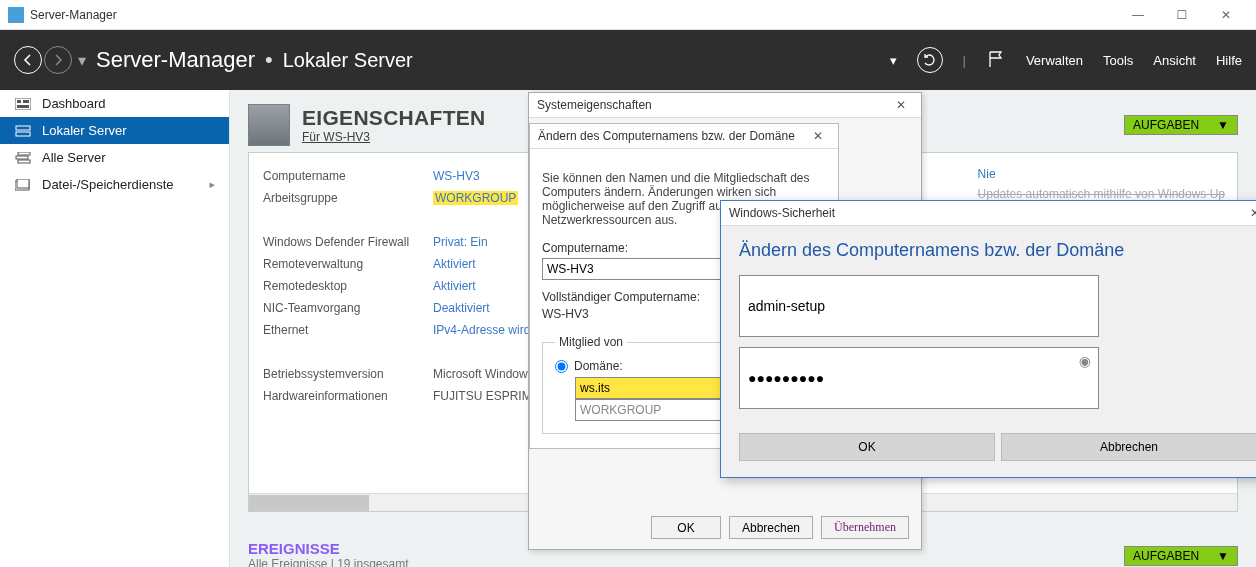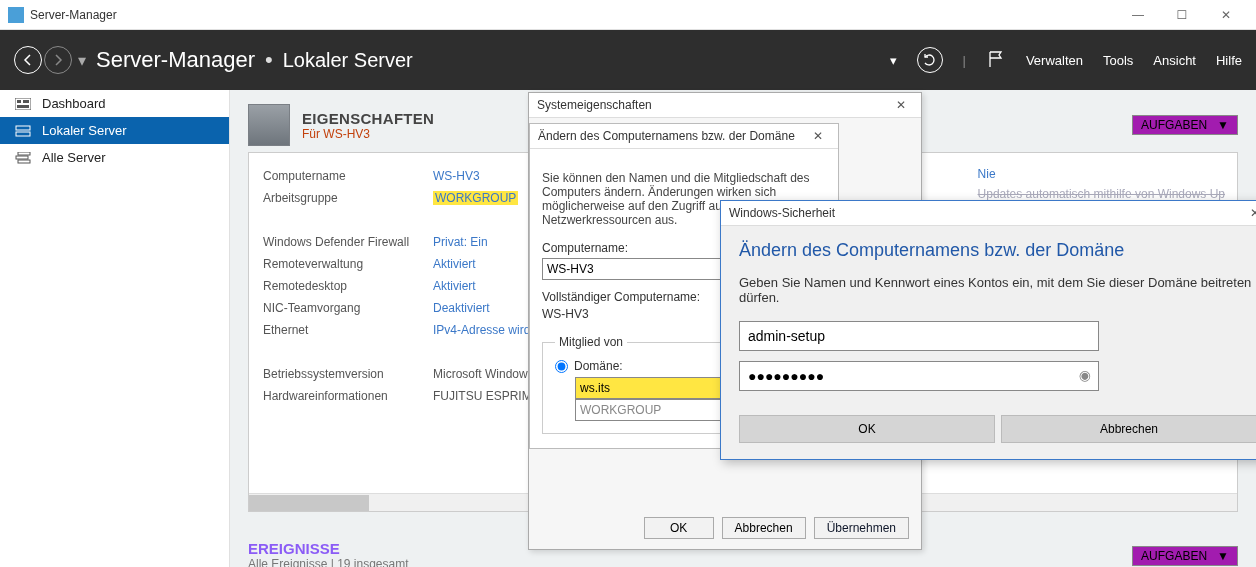--- a/index.html
+++ b/index.html
@@ -29,23 +29,23 @@
 .main { display: flex; height: calc(100% - 90px); }
 .sidebar { width: 230px; background: #fff; border-right: 1px solid #e0e0e0; padding-top: 0; }
 .side-item { display: flex; align-items: center; padding: 6px 14px; font-size: 13px; color: #222; cursor: pointer; gap: 10px; }
 .side-item.active { background: #0a63ad; color: #fff; }
 .side-item .icon { width: 18px; height: 14px; display: inline-flex; align-items: center; justify-content: center; }
 .side-item .chev { margin-left: auto; color: #888; font-size: 11px; }
 
 .content { flex: 1; background: #eef1f2; padding: 14px 18px; overflow: hidden; }
 .panel-head { display: flex; align-items: center; gap: 12px; margin-bottom: 6px; }
 .panel-icon { width: 42px; height: 42px; background: linear-gradient(#9aa0a6,#6e757c); border: 1px solid #7a7f85; }
-.panel-title { font-size: 15px; color: #444; font-weight: 600; letter-spacing: .3px; }
-.panel-sub { font-size: 12px; color: #c2410c; }
-.aufgaben { margin-left: auto; font-size: 12px; border: 1px solid #888; padding: 2px 8px; background: #a21caf; display: inline-flex; align-items: center; gap: 10px; }
+.panel-title { font-size: 21px; color: #444; font-weight: 600; letter-spacing: .3px; }
+.panel-sub { font-size: 12px; color: #404040; text-decoration: underline; }
+.aufgaben { margin-left: auto; font-size: 12px; border: 1px solid #888; padding: 2px 8px; background: #84cc16; display: inline-flex; align-items: center; gap: 18px; }
 .prop-box { background: #fff; border: 1px solid #ccc; margin-top: 4px; padding: 16px 14px 10px; min-height: 360px; position: relative; }
 .grid { display: grid; grid-template-columns: 170px 160px; row-gap: 8px; font-size: 12px; color: #555; }
 .grid .label { color: #555; }
 .grid .val { color: #3b78c8; }
 .highlight { background: #ffe642; padding: 0 2px; }
 .far-col { position: absolute; right: 12px; top: 14px; font-size: 12px; color: #3b78c8; display: flex; flex-direction: column; gap: 6px; }
 .far-col .nie { color: #3b78c8; }
 .scrollbar-h { position: absolute; left: 0; right: 0; bottom: 0; height: 18px; background: #f0f0f0; border-top: 1px solid #ddd; }
 .scrollbar-h .thumb { position: absolute; left: 0; top: 1px; width: 120px; height: 16px; background: #c8c8c8; }
 .ereignisse { margin-top: 28px; }
@@ -60,33 +60,33 @@
 .dlg1 .body { padding: 10px 12px 6px; }
 .dlg1 .desc { margin-bottom: 14px; color: #444; margin-top: 12px; }
 .dlg1 .lbl { margin-bottom: 3px; }
 .dlg1 input[type=text] { width: 100%; border: 1px solid #888; padding: 3px 4px; font-size: 12px; background: #fff; }
 .dlg1 .ro { margin: 3px 0 14px; }
 .dlg1 fieldset { border: 1px solid #ccc; padding: 10px 12px 12px; }
 .dlg1 fieldset legend { padding: 0 4px; font-size: 12px; }
 .dlg1 .radio-row { display: flex; align-items: center; gap: 6px; margin-bottom: 4px; }
 .dlg1 .hl-input { background: #ffe642 !important; }
 .dlg .btn { min-width: 70px; padding: 3px 12px; background: #f2f2f2; border: 1px solid #aaa; font-size: 12px; cursor: pointer; }
-.dlg .btn.disabled { color: #0f172a; }
+.dlg .btn.disabled { color: #701a75; font-family: Liberation Serif, serif; }
 
 
 .dlg4 { position: absolute; left: 0; top: 30px; width: 310px; background: #fff; border: 1px solid #bbb; }
 .dlg4 .title4 { padding: 5px 8px; display: flex; border-bottom: 1px solid #ddd; }
 
 
 .dlg2 { left: 720px; top: 200px; width: 556px; background: #f0f0f0; border: 1px solid #3b78c8; box-shadow: 3px 3px 10px rgba(0,0,0,.25); }
 .dlg2 .dlg-title { background: #fff; }
 .dlg2 .body { padding: 14px 18px 16px; }
 .dlg2 h2 { font-size: 18px; font-weight: 400; color: #2158a8; margin-bottom: 14px; }
 .dlg2 .msg { font-size: 13px; color: #333; margin-bottom: 16px; }
-.dlg2 input[type=text], .dlg2 .pwd { width: 360px; border: 1px solid #888; padding: 6px 8px; font-size: 14px; background: #fff; display: block; margin-bottom: 10px; }
+.dlg2 input[type=text], .dlg2 .pwd { width: 360px; border: 1px solid #888; padding: 22px 8px; font-size: 14px; background: #fff; display: block; margin-bottom: 10px; }
 .dlg2 .pwd-wrap { position: relative; width: 360px; }
 .dlg2 .pwd { border: 1.5px solid #3b78c8; margin-bottom: 0; }
 .dlg2 .eye { position: absolute; right: 8px; top: 6px; color: #888; font-size: 14px; }
 .dlg2 .btns { display: flex; gap: 6px; margin-top: 24px; }
 .dlg2 .btns .btn { flex: 1; padding: 6px 0; background: #d5d5d5; border: 1px solid #bbb; }
 
 </style>
 </head>
 <body>
 
@@ -162,20 +162,30 @@
     </div>
     <div class="side-item">
       <span class="icon">
           <svg width="16" height="12">
             <rect x="3" y="0" width="12" height="3" fill="none" stroke="#555"></rect>
             <rect x="1" y="4" width="12" height="3" fill="none" stroke="#555"></rect>
             <rect x="3" y="8" width="12" height="3" fill="none" stroke="#555"></rect>
           </svg>
         </span>
       <span>Alle Server</span>
+    </div>
+    <div class="side-item">
+      <span class="icon">
+          <svg width="16" height="12">
+            <rect x="0" y="2" width="14" height="9" fill="none" stroke="#555"></rect>
+            <rect x="2" y="0" width="12" height="9" fill="#fff" stroke="#555"></rect>
+          </svg>
+        </span>
+      <span>Datei-/Speicherdienste</span>
+      <span class="chev">▸</span>
     </div>
   </div>
 
   <div class="content">
     <div class="panel-head">
       <div class="panel-icon"></div>
       <div>
         <div class="panel-title">EIGENSCHAFTEN</div>
         <div class="panel-sub">Für WS-HV3</div>
       </div>
@@ -275,21 +285,20 @@
   </div>
 </div>
 
 <div class="dlg dlg2">
   <div class="dlg-title">
     <span>Windows-Sicherheit</span>
     <span class="dlg-close">✕</span>
   </div>
   <div class="body">
     <h2>Ändern des Computernamens bzw. der Domäne</h2>
-    <div class="msg">Geben Sie Namen und Kennwort eines Kontos ein, mit dem Sie dieser Domäne beitreten dürfen.</div>
     <input type="text" value="admin-setup" style="">
     <div class="pwd-wrap">
       <input type="text" class="pwd" value="●●●●●●●●●" style="">
       <span class="eye">◉</span>
     </div>
     <div class="btns">
       <button class="btn">OK</button>
       <button class="btn">Abbrechen</button>
     </div>
   </div>

